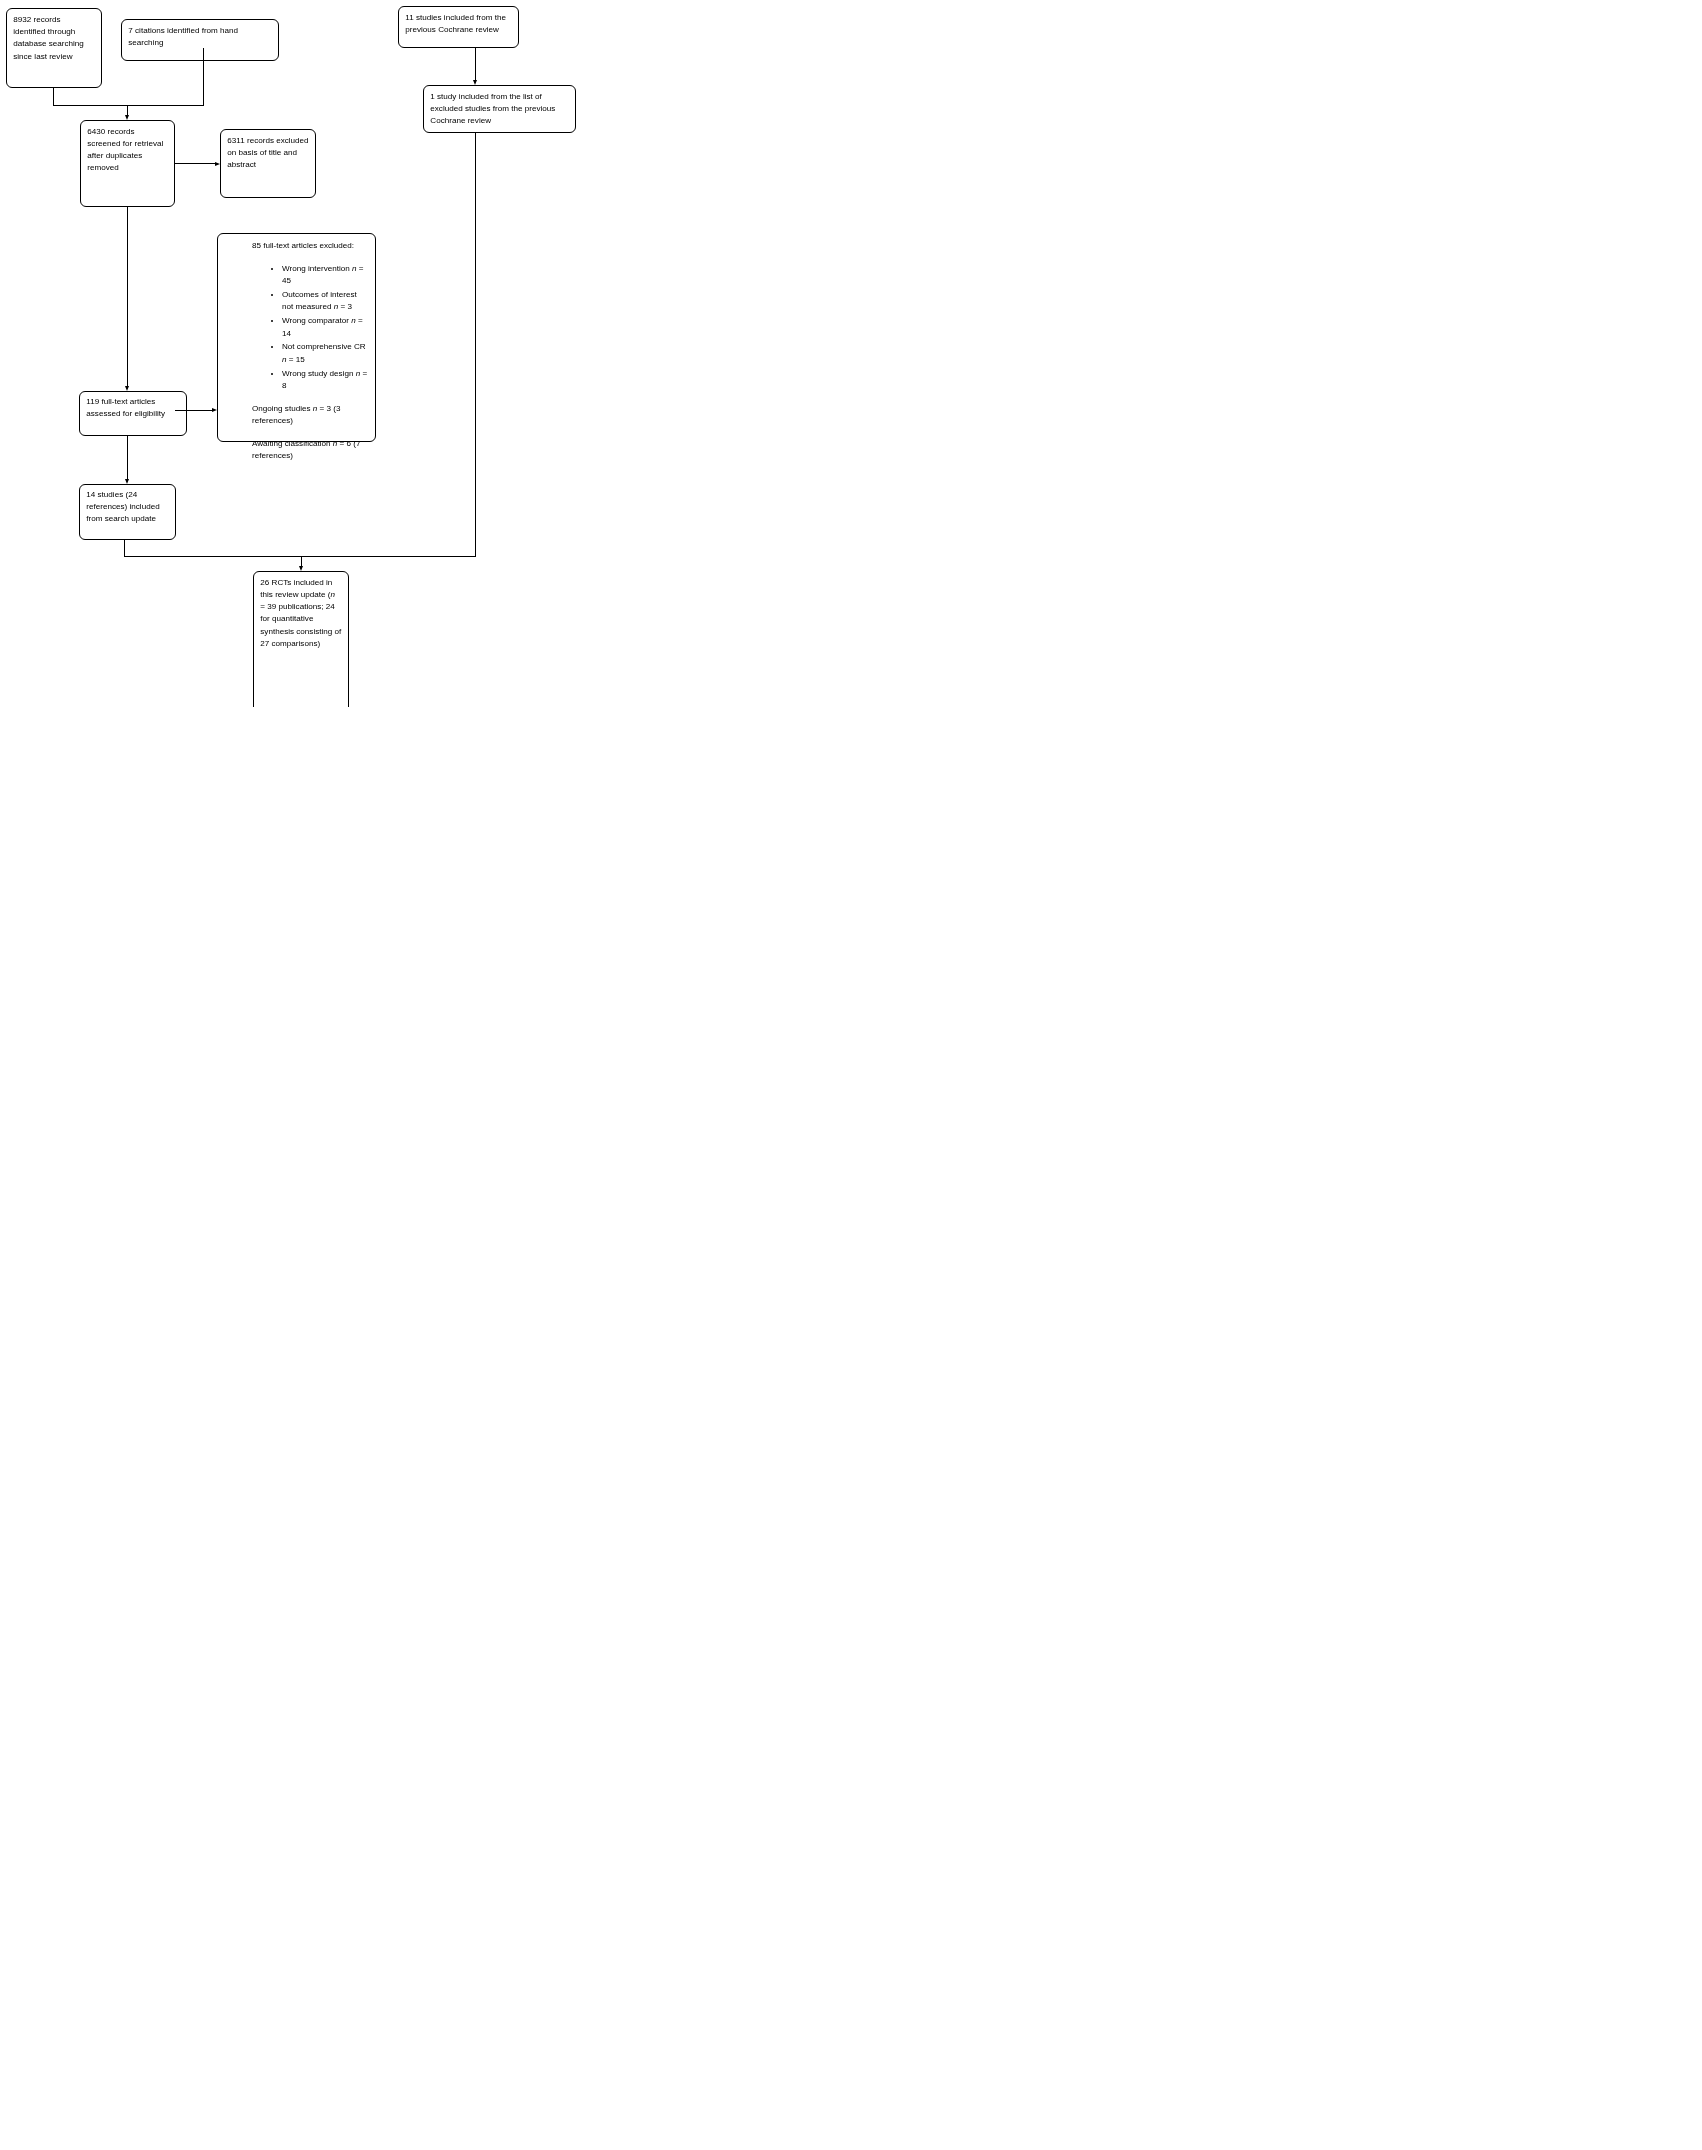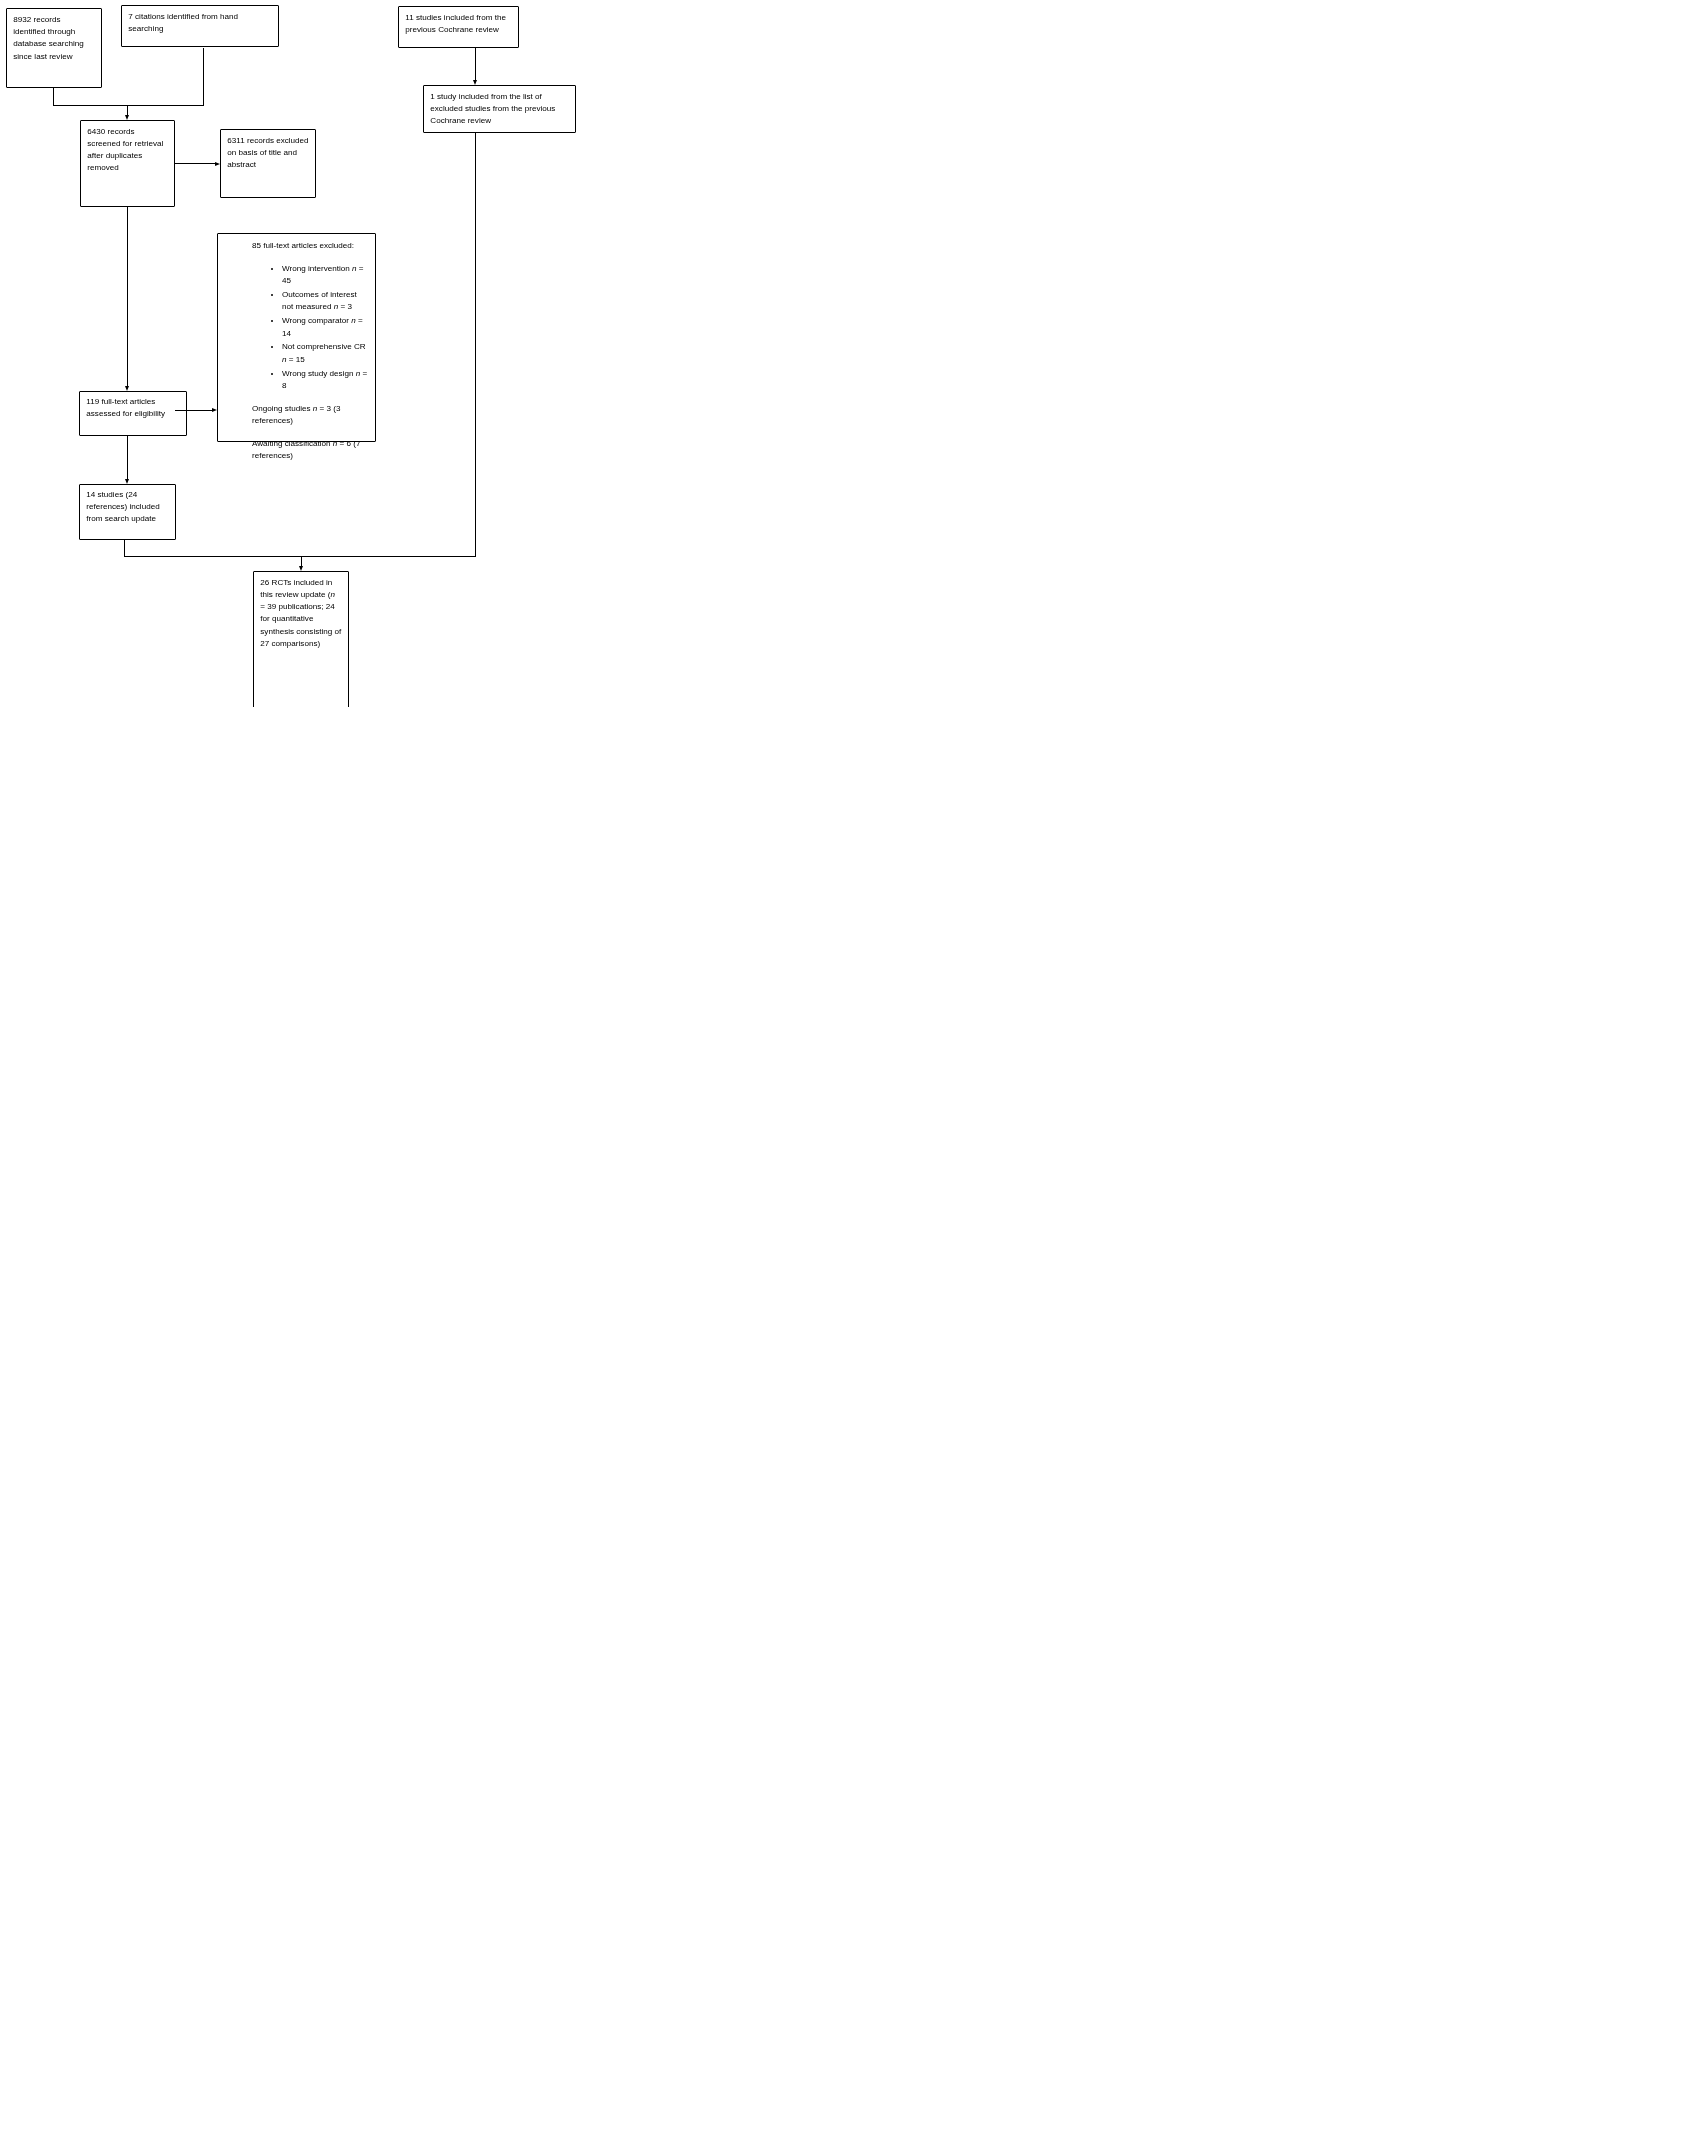--- a/index.html
+++ b/index.html
@@ -13,21 +13,21 @@
     height: 707px;
     background: #ffffff;
     font-family: "Liberation Sans", "DejaVu Sans", sans-serif;
     color: #000000;
   }
   .box {
     position: absolute;
     box-sizing: border-box;
     background: #ffffff;
     border: 0.9px solid #000000;
-    border-radius: 1px;
+    border-radius: 6px;
     padding: 5px 6.3px;
     font-size: 8.1px;
     line-height: 1.5;
     color: #000000;
   }
   .box p { margin: 0; }
   .it { font-style: italic; }
   .line {
     position: absolute;
     background: #000000;
@@ -43,21 +43,21 @@
   .arrow-right {
     position: absolute;
     width: 0;
     height: 0;
     border-top: 2.3px solid transparent;
     border-bottom: 2.3px solid transparent;
     border-left: 5px solid #000000;
   }
   
   #box-db-records        { left: 5.9px;  top: 8.1px;   width: 96px; height: 80px; }
-  #box-hand-search       { left: 121px; top: 5px;   width: 158px; height: 42px;  }
+  #box-hand-search       { left: 121px; top: 19px;   width: 158px; height: 42px;  }
   #box-prev-review       { left: 398px; top: 6.3px;   width: 121px; height: 42px;  }
   #box-excluded-list     { left: 399px; top: 85px;  width: 153px; height: 48px; margin-left: 24px; }
   #box-screened          { left: 80px; top: 120px;  width: 95px; height: 87px; }
   #box-title-abstract    { left: 220px; top: 129px;  width: 96px; height: 69px; }
   #box-fulltext-excluded { left: 217px; top: 233px;  width: 159px; height: 209px; padding-top: 6.3px; padding-left: 34px; }
   #box-fulltext-assessed { left: 79px; top: 391px;  width: 108px; height: 45px; padding-top: 4.1px; }
   #box-included-update   { left: 79px; top: 484px; width: 97px; height: 56px; padding-top: 4.1px; }
   #box-rcts-included     { left: 253px; top: 571px; width: 96px; height: 152px; }
   
   #box-fulltext-excluded ul {

